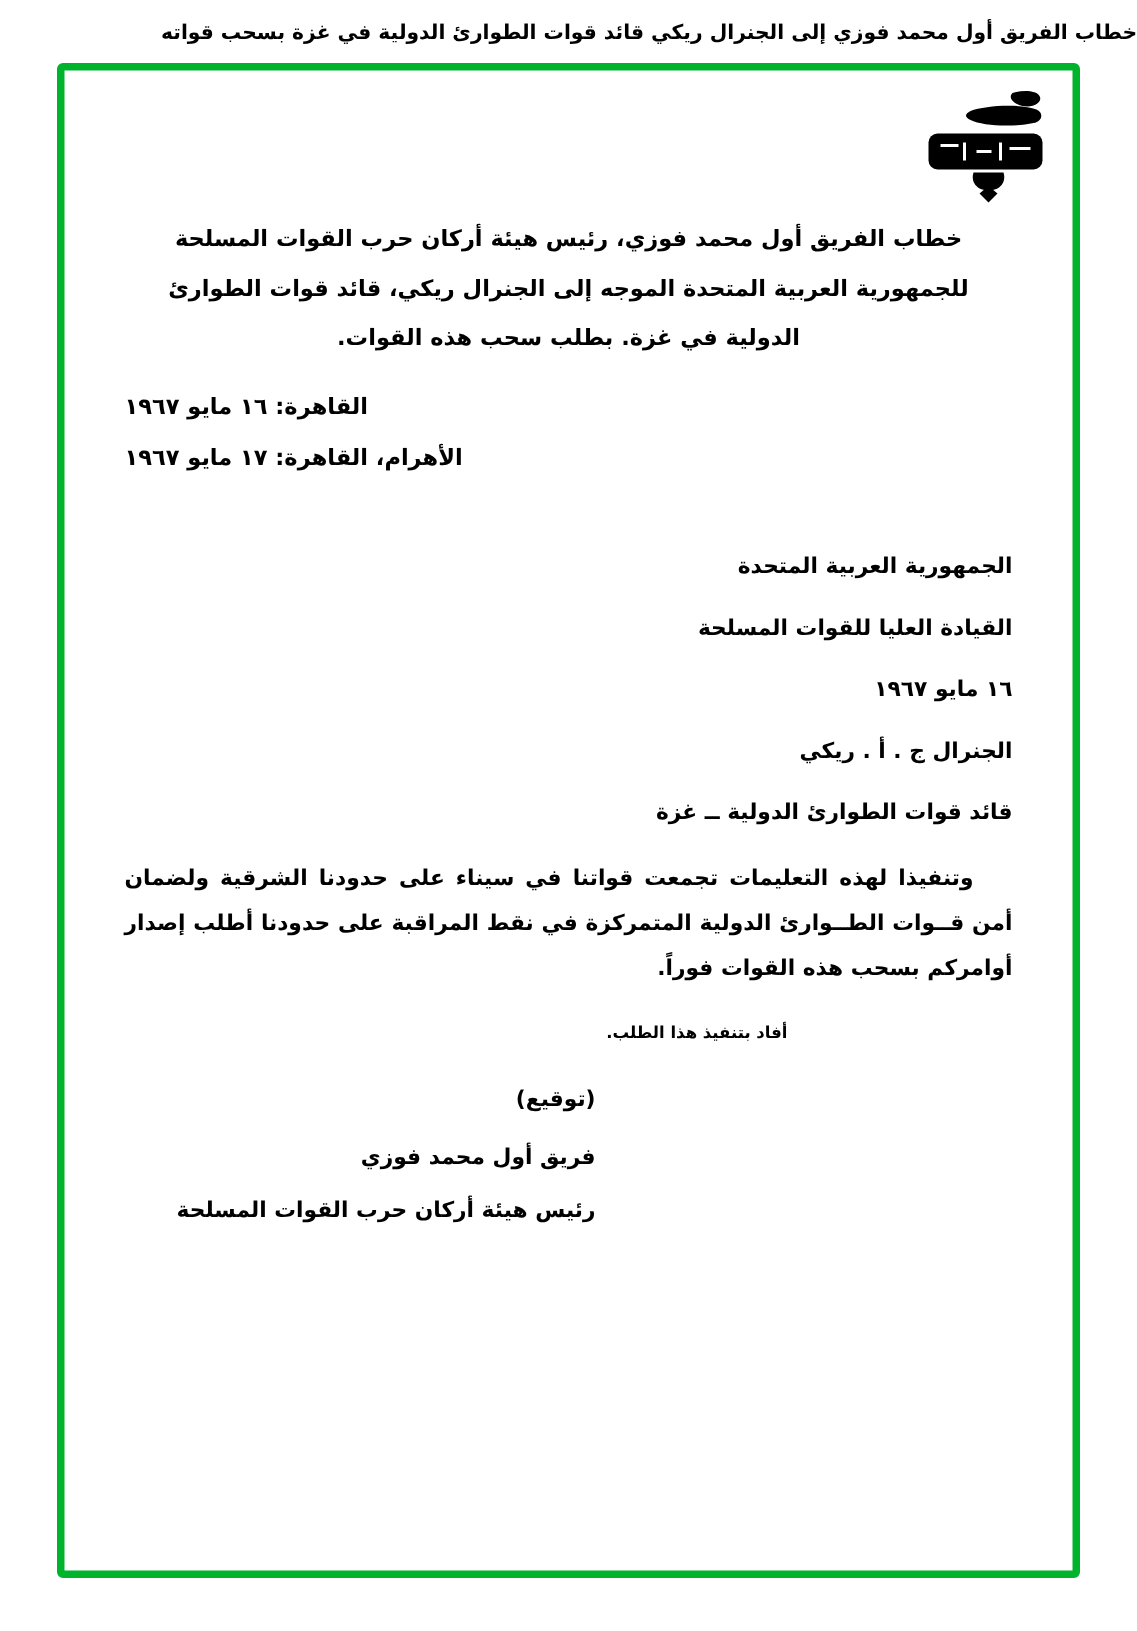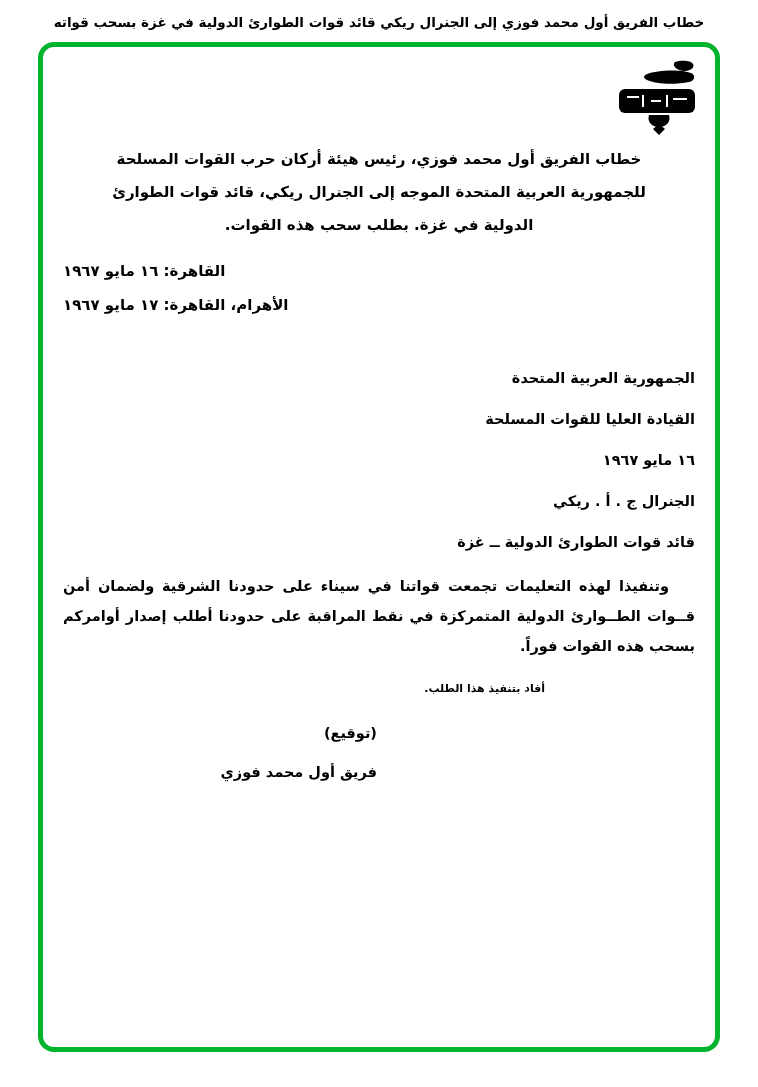--- a/index.html
+++ b/index.html
@@ -8,35 +8,35 @@
     width: 758px;
     height: 1087px;
     background: #ffffff;
     overflow: hidden;
     font-family: "DejaVu Sans", "Liberation Sans", sans-serif;
     font-weight: 700;
     color: #000000;
   }
   .top-title {
     direction: rtl;
-    text-align: center;
+    text-align: right;
     padding-top: 13px;
     font-size: 13.5px;
     line-height: 18px;
   }
   .frame {
     position: relative;
     box-sizing: border-box;
     width: 682px;
     height: 1010px;
     margin: 11px auto 0;
     border: 5px solid var(--frame-green, #00b32c);
-    border-radius: 16px;
+    border-radius: 4px;
     direction: rtl;
-    padding: 0 20px;
+    padding: 0 40px;
   }
   .stamp {
     position: absolute;
     top: 12px;
     right: 14px;
     width: 88px;
     height: 84px;
   }
   .heading {
     margin: 96px auto 0;
@@ -122,16 +122,17 @@
 
     <div class="body-copy">
       <p class="body-par">وتنفيذا لهذه التعليمات تجمعت قواتنا في سيناء على حدودنا الشرقية ولضمان أمن قــوات الطــوارئ الدولية المتمركزة في نقط المراقبة على حدودنا أطلب إصدار أوامركم بسحب هذه القوات فوراً.</p>
     </div>
 
     <div class="closing-line">أفاد بتنفيذ هذا الطلب.</div>
 
     <div class="sig-area">
       <div class="sig-label">(توقيع)</div>
       <div class="sig-line">فريق أول محمد فوزي</div>
+      <div class="sig-line">رئيس هيئة أركان حرب القوات المسلحة</div>
     </div>
 
   </div>
 </div>
 
 </body></html>

